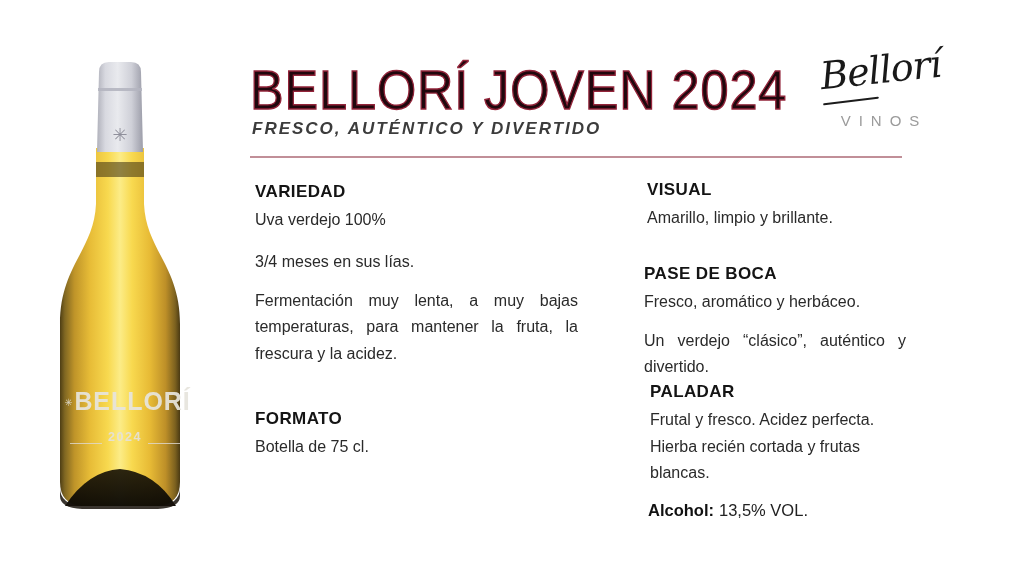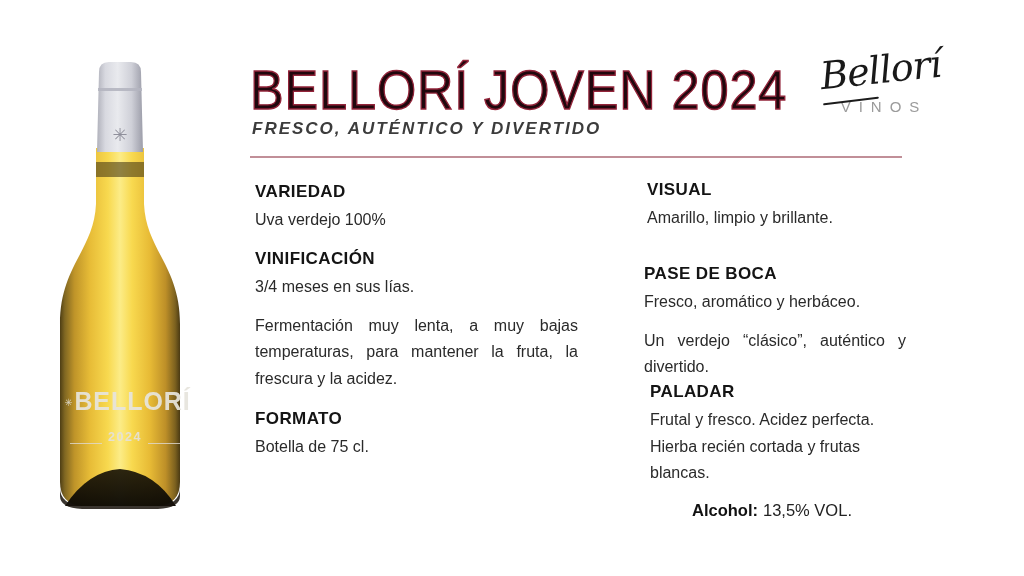--- a/index.html
+++ b/index.html
@@ -33,36 +33,36 @@
   .logo-script{
     font-family:"DejaVu Serif",serif;font-style:italic;
     font-size:38px;line-height:44px;color:#191919;
     transform:rotate(-6deg);display:inline-block;letter-spacing:-1px;
   }
   .logo-underline{
     position:absolute;left:28px;top:52px;width:56px;height:2px;
     background:#1c1c1c;transform:rotate(-7deg);border-radius:2px;
   }
   .logo-word{
-    margin-top:6px;font-size:15px;letter-spacing:8px;padding-left:8px;
+    margin-top:20px;font-size:15px;letter-spacing:8px;padding-left:8px;
     color:#9b9b9b;font-weight:500;
   }
 
   
   .sec{position:absolute;}
   .sec h3{
     margin:0 0 5px 0;font-size:17px;font-weight:700;color:#141414;
     letter-spacing:.4px;
   }
   .sec p{
     margin:0;font-size:16px;line-height:26.5px;color:#2a2a2a;
   }
   .sec p.just{text-align:justify;text-align-last:left;margin-top:12px;}
   .alcohol{left:648px;top:501px;font-size:16.5px;color:#222;}
-  .alcohol .lbl{font-weight:700;color:#111;margin-left:44px;}
+  .alcohol .lbl{font-weight:700;color:#111;}
   .alcohol .val{margin-left:5px;}
 
   
   .bottle-svg{left:40px;top:58px;width:170px;height:458px;}
   .bottle-label{
     left:62px;top:386px;width:120px;text-align:center;
     color:rgba(230,228,221,.93);font-weight:700;font-size:26px;
     letter-spacing:1px;white-space:nowrap;transform:scaleX(.96);
     transform-origin:center;
   }
@@ -138,21 +138,20 @@
   <div class="logo-underline"></div>
   <div class="logo-word">VINOS</div>
 </div>
 
 <section class="sec" style="left:255px;top:182px;width:323px">
   <h3>VARIEDAD</h3>
   <p>Uva verdejo 100%</p>
 </section>
 
 <section class="sec" style="left:255px;top:249px;width:323px">
-  <h3>VINIFICACIÓN</h3>
   <p>3/4 meses en sus lías.</p>
   <p class="just">Fermentación muy lenta, a muy bajas temperaturas, para mantener la fruta, la frescura y la acidez.</p>
 </section>
 
 <section class="sec" style="left:255px;top:409px;width:323px">
   <h3>FORMATO</h3>
   <p>Botella de 75 cl.</p>
 </section>
 
 <section class="sec" style="left:647px;top:180px;width:262px">

